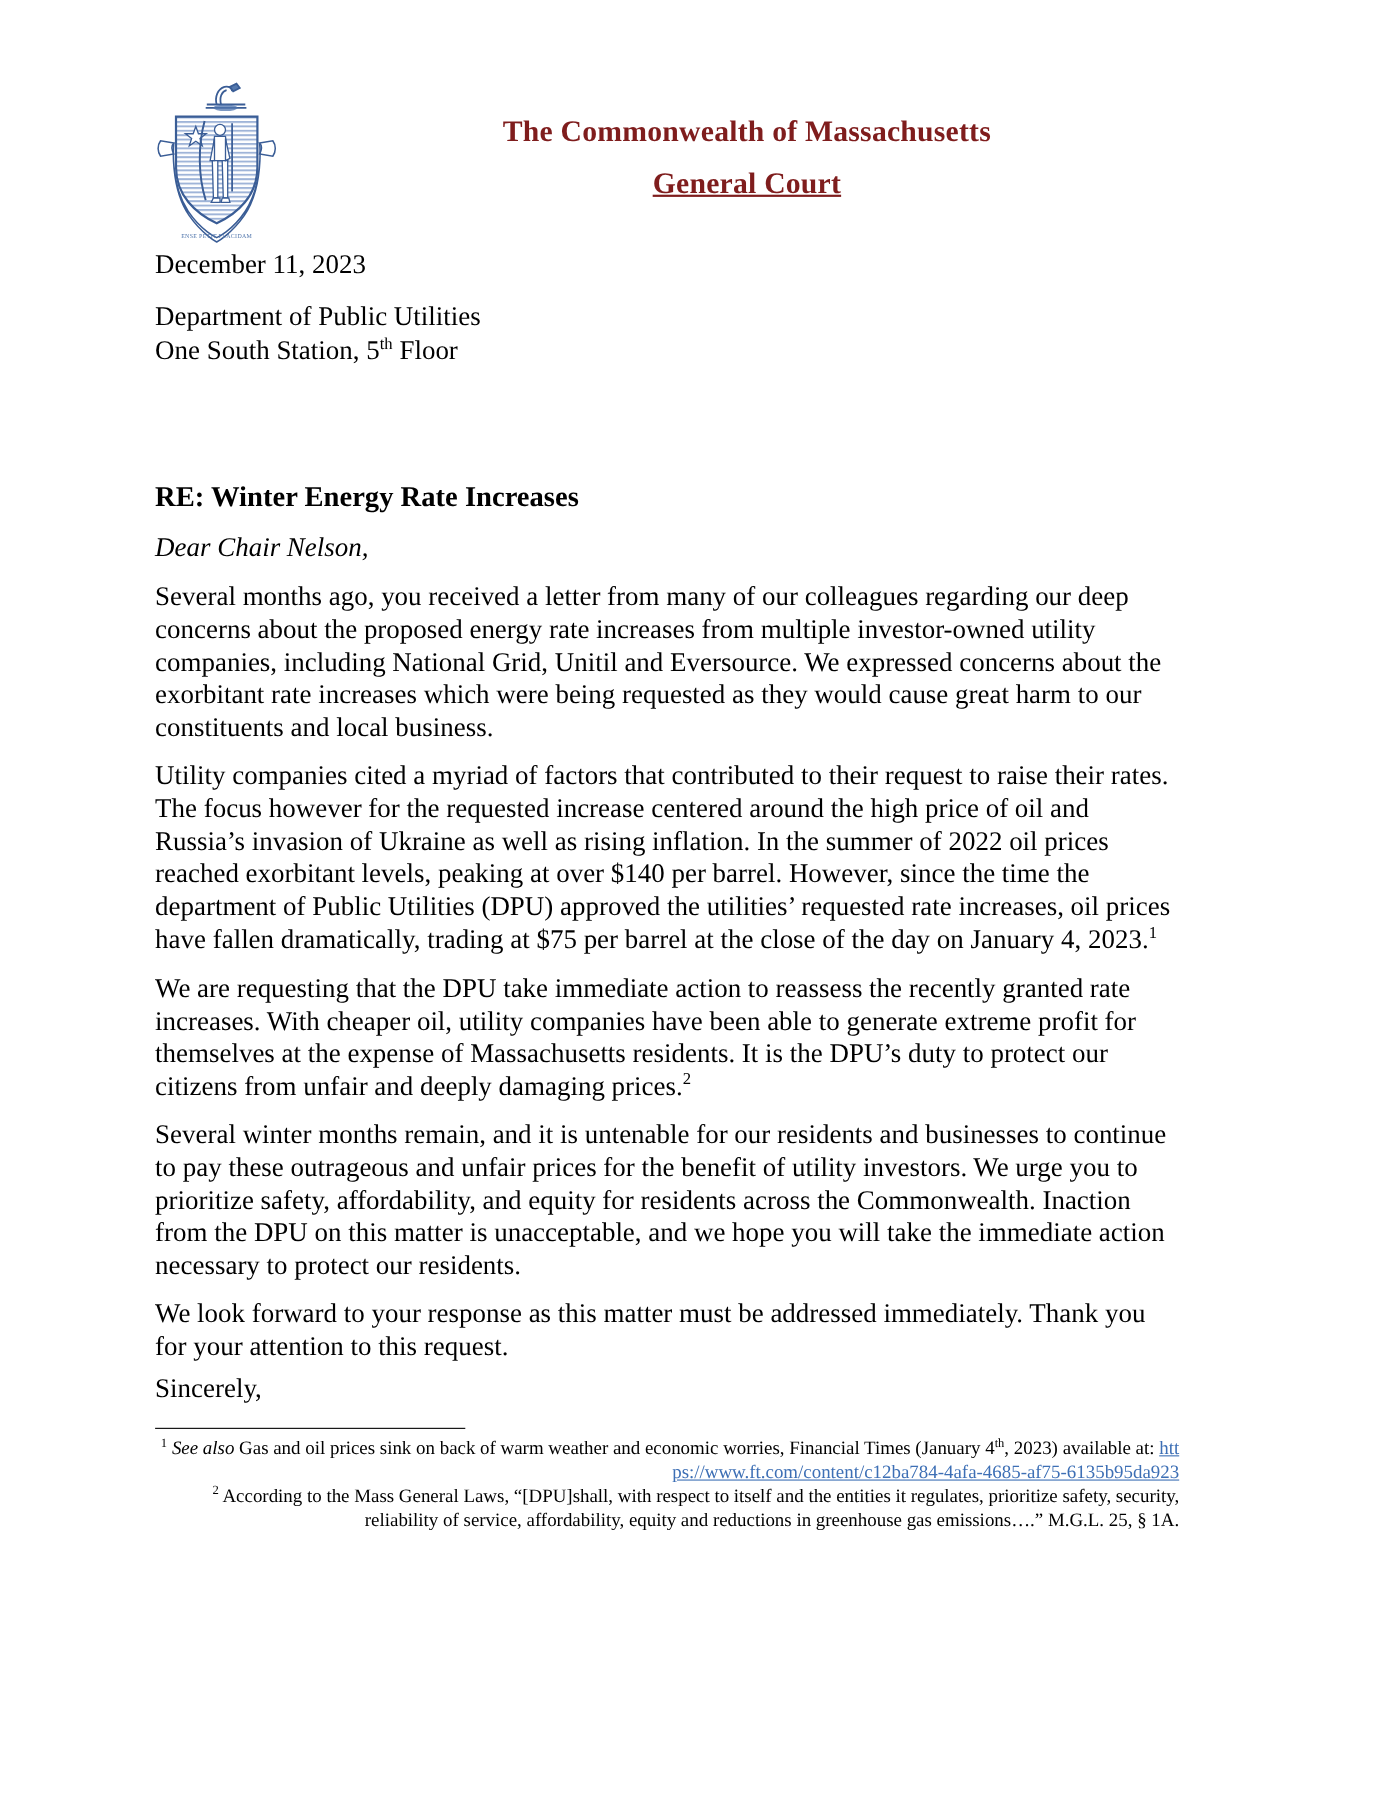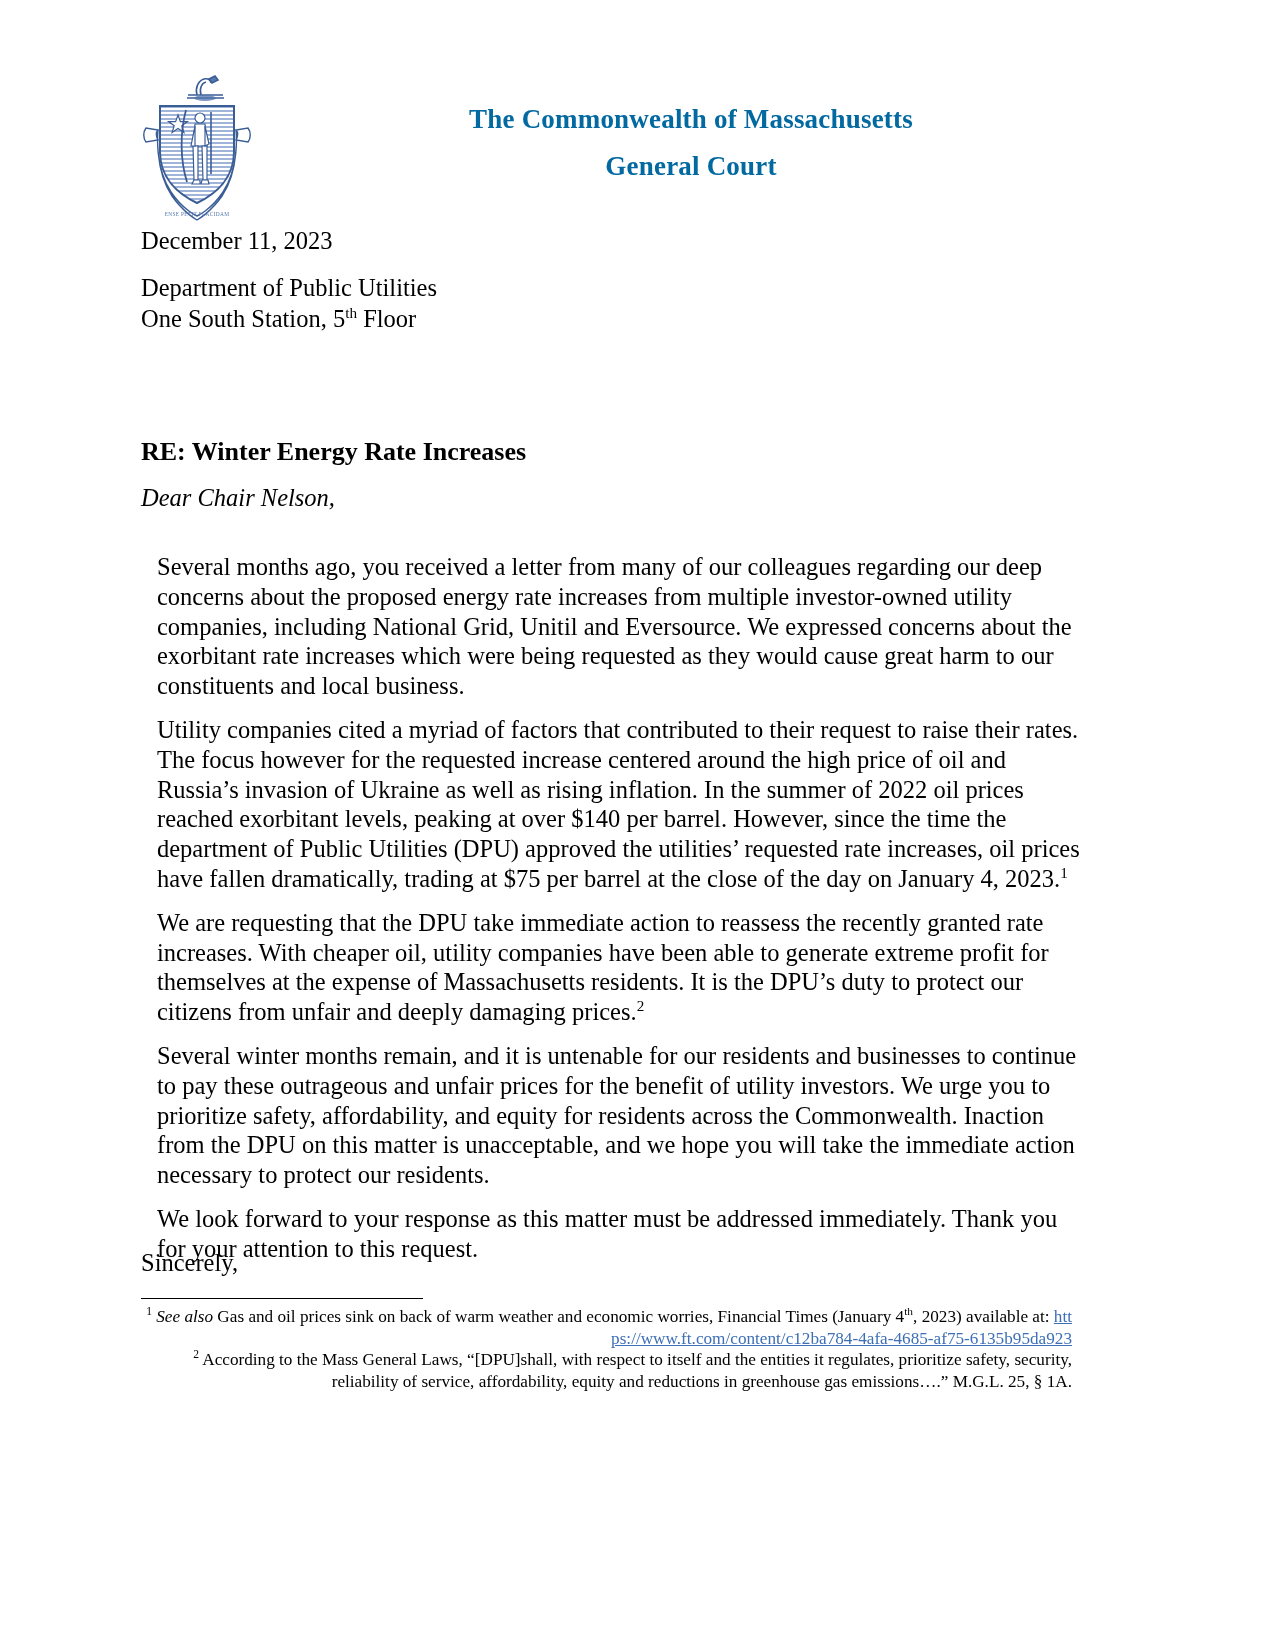--- a/index.html
+++ b/index.html
@@ -33,31 +33,32 @@
   }
   .seal {
     position: absolute;
     left: -3px;
     top: 74px;
     width: 118px;
     height: 148px;
   }
   .masthead {
     position: absolute;
-    left: 180px;
+    left: 168px;
     top: 104px;
     width: 740px;
     text-align: center;
-    color: #0369a1;
+    color: #7f1d1d;
     font-weight: bold;
     font-size: 27px;
     letter-spacing: 0.2px;
   }
   .masthead .line2 {
     margin-top: 16px;
+    text-decoration: underline;
   }
 
   
   .date {
     position: absolute;
     left: 0;
     top: 227px;
     font-size: 24.5px;
   }
   .addr {
@@ -84,24 +85,23 @@
   .salutation {
     position: absolute;
     left: 0;
     top: 484px;
     font-size: 24.5px;
     font-style: italic;
   }
 
   .body {
     position: absolute;
-    left: 16px;
+    left: 0;
     top: 528px;
     width: 931px;
-    margin-top: 24px;
   }
   .body p {
     margin: 0 0 14px 0;
     font-size: 24.5px;
     line-height: 29.8px;
     text-align: left;
   }
   .closing {
     position: absolute;
     left: 0;

